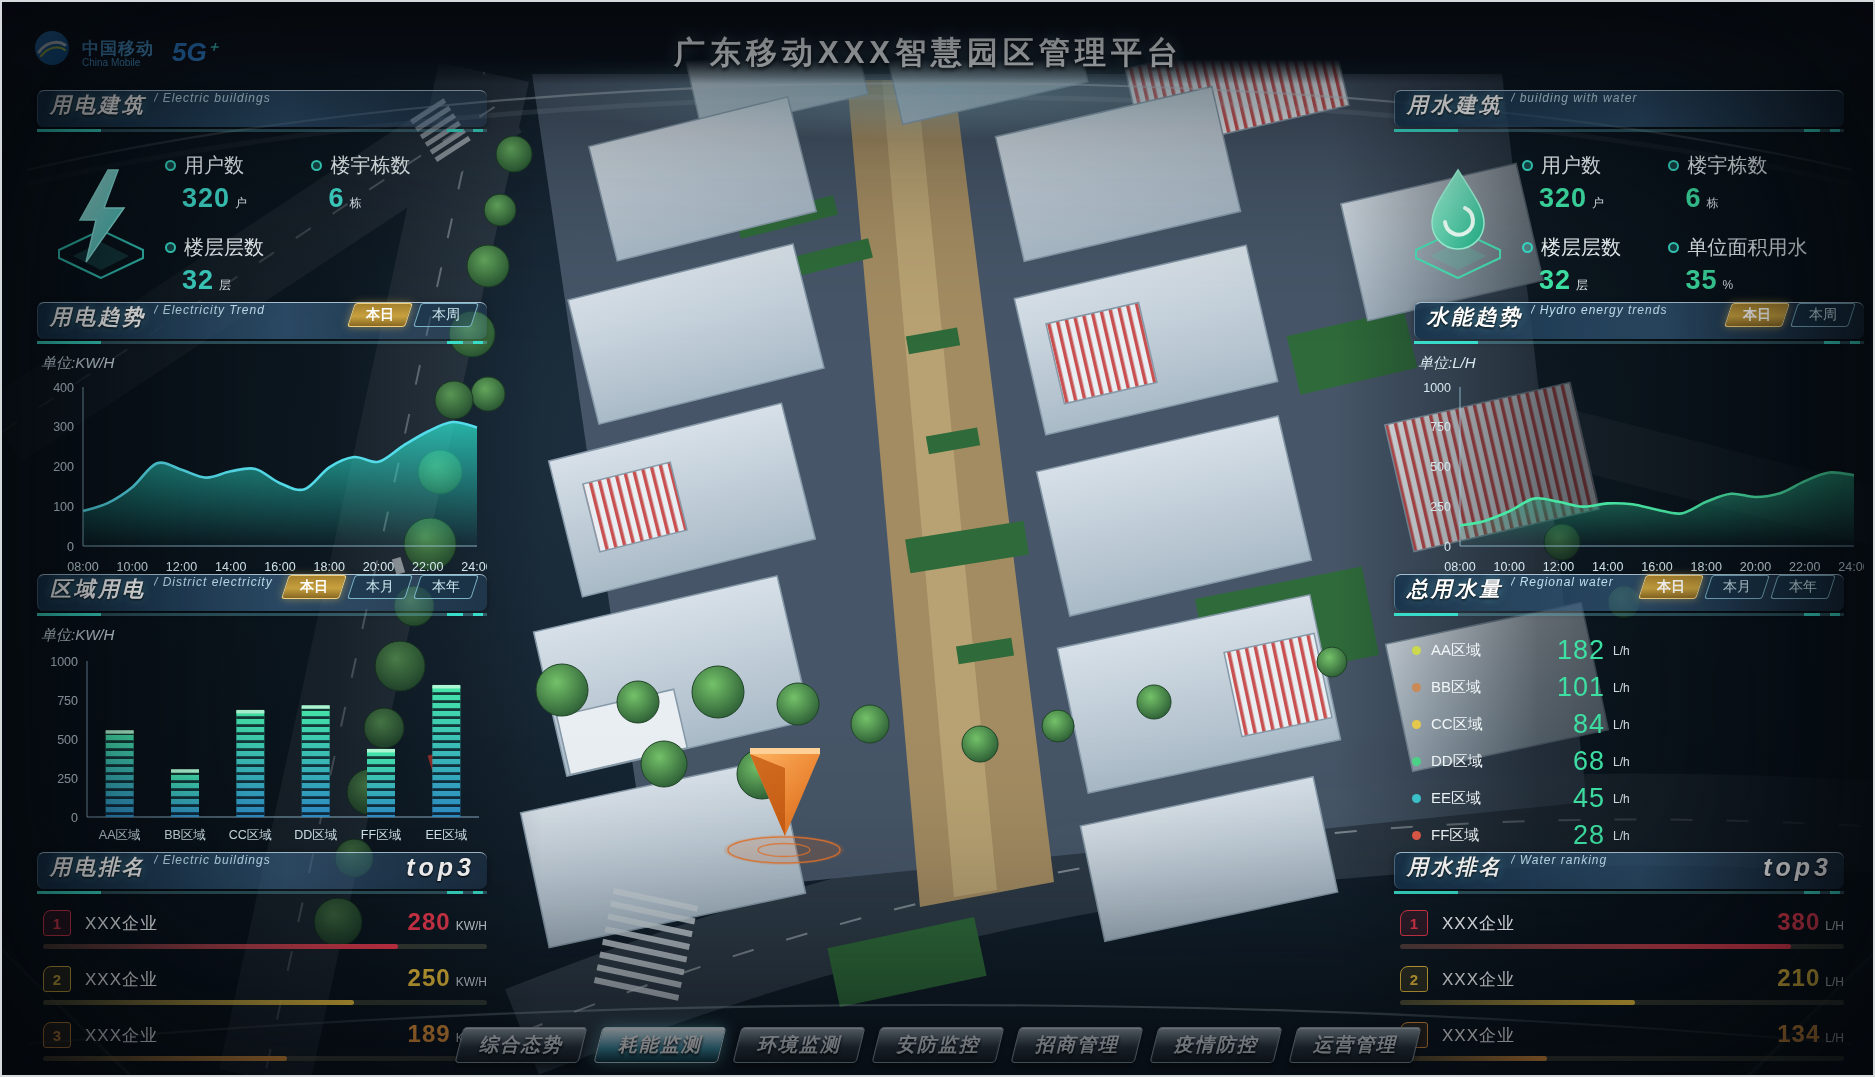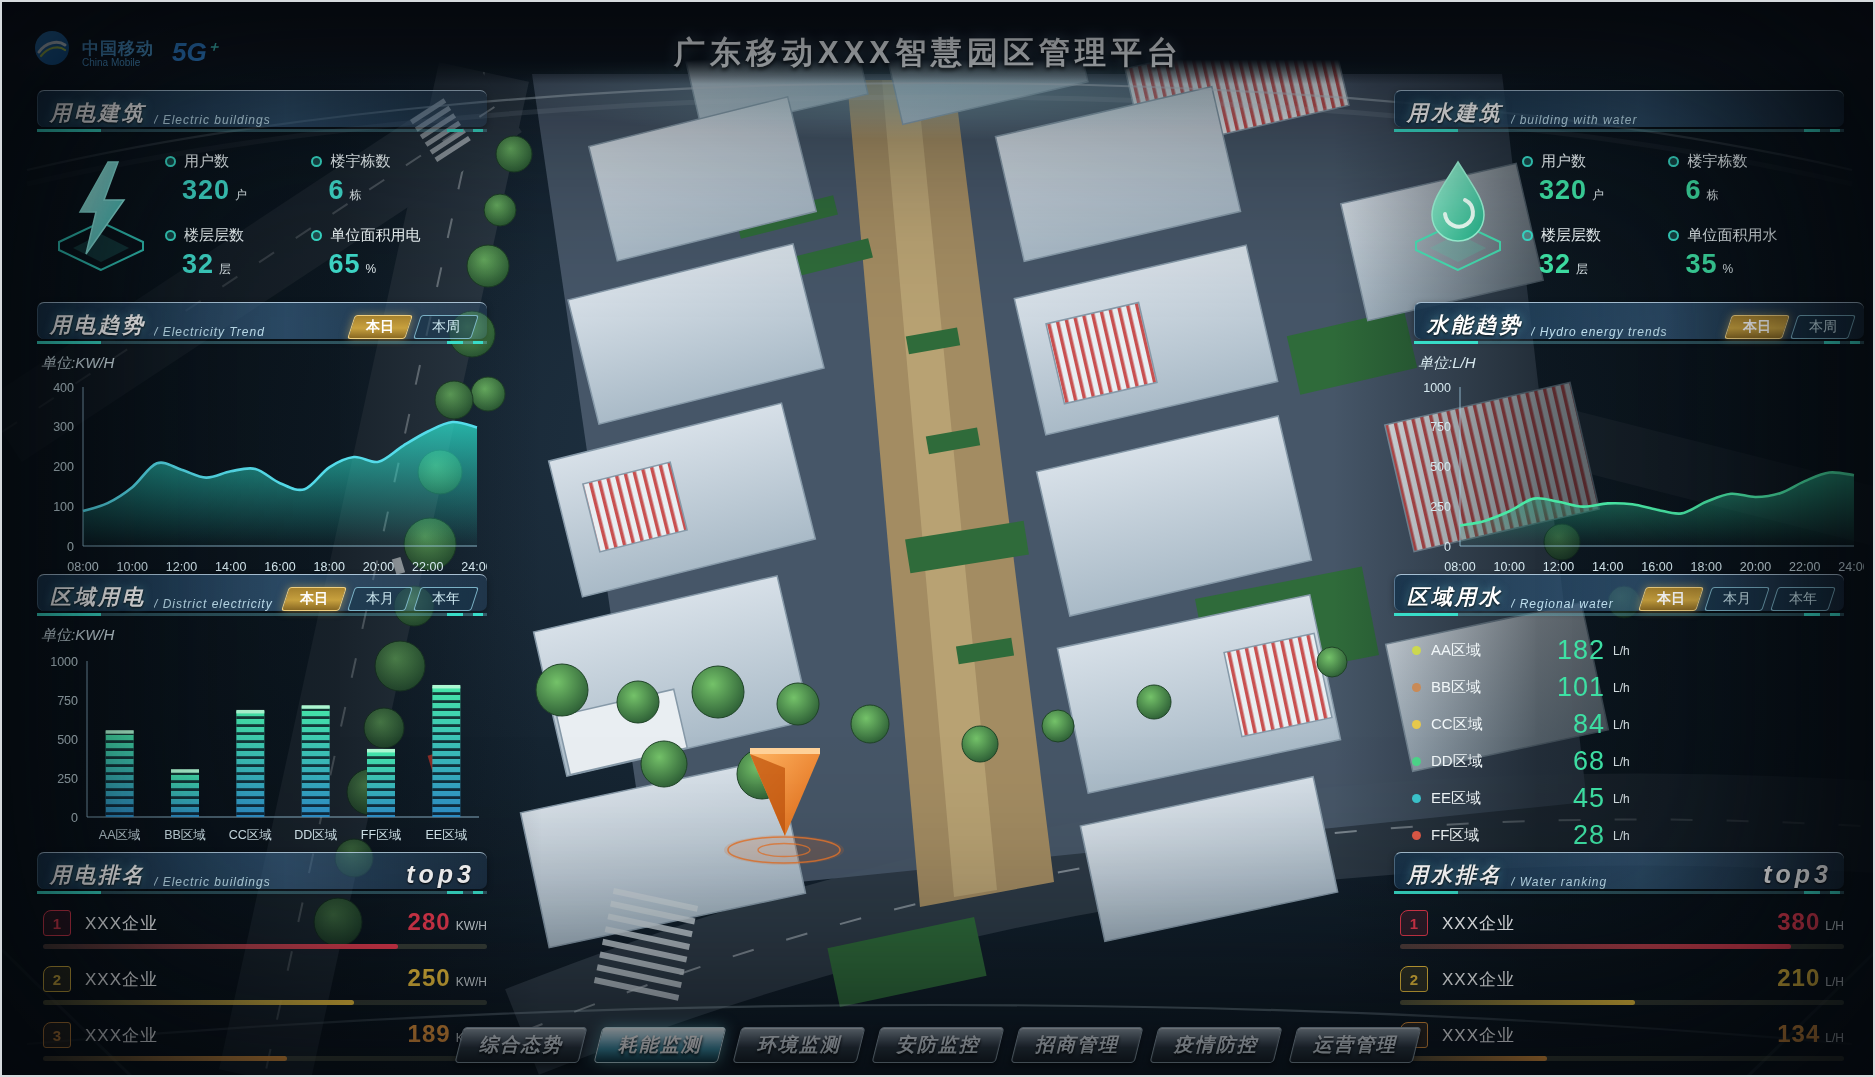--- a/index.html
+++ b/index.html
@@ -13,37 +13,37 @@
   .top-band{position:absolute;left:0;top:0;width:100%;height:82px;background:linear-gradient(180deg,#080c12 0%,#0b1119 70%,rgba(11,17,25,0) 100%);}
   .page-title{position:absolute;left:0;right:18px;top:30px;text-align:center;font-size:31px;font-weight:bold;letter-spacing:5px;color:#f4f8fa;text-shadow:0 2px 4px #000,0 0 14px rgba(150,200,230,.45);}
   .logo{position:absolute;left:30px;top:26px;display:flex;align-items:flex-end;gap:10px;}
   .logo-text{line-height:1.05;}
   .logo-cn{font-size:17px;font-weight:bold;color:#4e9fd8;letter-spacing:1px;}
   .logo-en{font-size:10px;color:#4e9fd8;}
   .fiveg{margin-left:8px;font-size:26px;font-weight:bold;font-style:italic;color:#2f86d6;position:relative;}
   .fiveg .plus{font-size:14px;color:#3fc8c0;position:relative;top:-10px;}
   
   .panel{position:absolute;width:450px;}
-  .p-head{position:relative;height:36px;border-radius:7px;display:flex;align-items:flex-end;padding:0 12px;background:linear-gradient(90deg,rgba(24,52,76,.92) 0%,rgba(70,118,160,.55) 55%,rgba(58,98,138,.28) 100%);border-top:1px solid rgba(214,238,255,.75);border-left:1px solid rgba(150,200,230,.35);box-shadow:0 2px 6px rgba(0,0,0,.35);}
+  .p-head{position:relative;height:36px;border-radius:7px;display:flex;align-items:flex-start;padding:0 12px;background:linear-gradient(90deg,rgba(24,52,76,.92) 0%,rgba(70,118,160,.55) 55%,rgba(58,98,138,.28) 100%);border-top:1px solid rgba(214,238,255,.75);border-left:1px solid rgba(150,200,230,.35);box-shadow:0 2px 6px rgba(0,0,0,.35);}
   .p-title{margin:0;font-size:21px;font-weight:bold;font-style:italic;letter-spacing:3px;color:#fff;text-shadow:0 1px 3px #000,0 0 8px rgba(120,220,230,.5);white-space:nowrap;}
   .p-sub{margin-left:8px;font-size:12px;font-style:italic;color:#bfe0ef;letter-spacing:1px;white-space:nowrap;overflow:hidden;}
   .accent-line{position:relative;height:3px;margin-top:2px;background:linear-gradient(90deg,var(--accent) 0 64px,rgba(110,200,215,.35) 64px 100%);}
   .accent-line .d1,.accent-line .d2{position:absolute;top:0;height:3px;background:var(--accent);}
   .accent-line .d1{right:24px;width:16px;}
   .accent-line .d2{right:4px;width:10px;}
   .tabs{margin-left:auto;display:flex;gap:8px;}
   .tab{position:relative;border:1px solid rgba(140,200,220,.85);background:rgba(18,46,66,.45);color:#cfeaf2;transform:skewX(-18deg);border-radius:3px;padding:2px 14px;font-size:14px;cursor:pointer;font-family:inherit;}
   .tab>span{display:inline-block;transform:skewX(18deg);}
   .tab.active{background:linear-gradient(180deg,#a8832e 0%,#c9a23f 55%,#8a6a24 100%);border-color:#f0d080;color:#fff;font-weight:bold;box-shadow:0 0 8px rgba(230,190,90,.5);}
   .top3{margin-left:auto;font-size:25px;font-weight:bold;font-style:italic;letter-spacing:4px;color:#fff;text-shadow:0 1px 2px #000;}
   
   .stats-body{display:flex;margin-top:14px;}
   .stat-icon{width:128px;flex:0 0 128px;display:flex;align-items:center;justify-content:center;}
   .stat-grid{flex:1;display:grid;grid-template-columns:1fr 1.25fr;grid-row-gap:20px;grid-column-gap:6px;padding-top:6px;}
-  .s-label{display:flex;align-items:center;gap:8px;font-size:15px;color:#eef6f8;white-space:nowrap;}
+  .s-label{display:flex;align-items:center;gap:8px;font-size:20px;color:#eef6f8;white-space:nowrap;}
   .dot{width:7px;height:7px;border-radius:50%;border:2px solid var(--accent);background:rgba(60,220,200,.25);flex:0 0 auto;}
   .s-value{margin:4px 0 0 17px;}
   .s-value b{font-size:27px;letter-spacing:1px;}
   .ev{color:var(--electric_value);} .wv{color:var(--water_value);}
   .s-unit{font-size:12px;color:#dfe9ec;margin-left:5px;}
   
   .unit-label{margin:10px 0 0 4px;font-size:15px;color:#d8e9ef;font-style:italic;}
   .chart{margin-top:2px;}
   .chart svg{display:block;}
   .tick{font-size:12.5px;fill:#d5e8ef;font-family:"Liberation Sans",sans-serif;}
@@ -296,27 +296,20 @@
               <span>楼宇栋数</span>
             </div>
           <div class="s-value"><b class="ev">6</b><span class="s-unit">栋</span></div>
         </div>
         <div class="stat">
           <div class="s-label">
               <i class="dot"></i>
               <span>楼层层数</span>
             </div>
           <div class="s-value"><b class="ev">32</b><span class="s-unit">层</span></div>
-        </div>
-        <div class="stat">
-          <div class="s-label">
-              <i class="dot"></i>
-              <span>单位面积用电</span>
-            </div>
-          <div class="s-value"><b class="ev">65</b><span class="s-unit">%</span></div>
         </div>
       </div>
     </div>
   </section>
 
   <section class="panel" style="left:35px;top:300px;">
     <header class="p-head">
       <h2 class="p-title">用电趋势</h2>
       <span class="p-sub">/ Electricity Trend</span>
       <div class="tabs">
@@ -554,21 +547,21 @@
           <text class="tick" text-anchor="middle" x="292.25" y="196">18:00</text>
           <text class="tick" text-anchor="middle" x="341.5" y="196">20:00</text>
           <text class="tick" text-anchor="middle" x="390.75" y="196">22:00</text>
           <text class="tick" text-anchor="middle" x="440" y="196">24:00</text>
         </svg>
       </div>
   </section>
 
   <section class="panel" style="left:1392px;top:572px;">
     <header class="p-head">
-      <h2 class="p-title">区域用水</h2>
+      <h2 class="p-title">总用水量</h2>
       <span class="p-sub">/ Regional water</span>
       <div class="tabs">
         <button class="tab active"><span>本日</span></button>
         <button class="tab"><span>本月</span></button>
         <button class="tab"><span>本年</span></button>
       </div>
     </header>
     <div class="accent-line">
         <i class="d1"></i>
         <i class="d2"></i>

